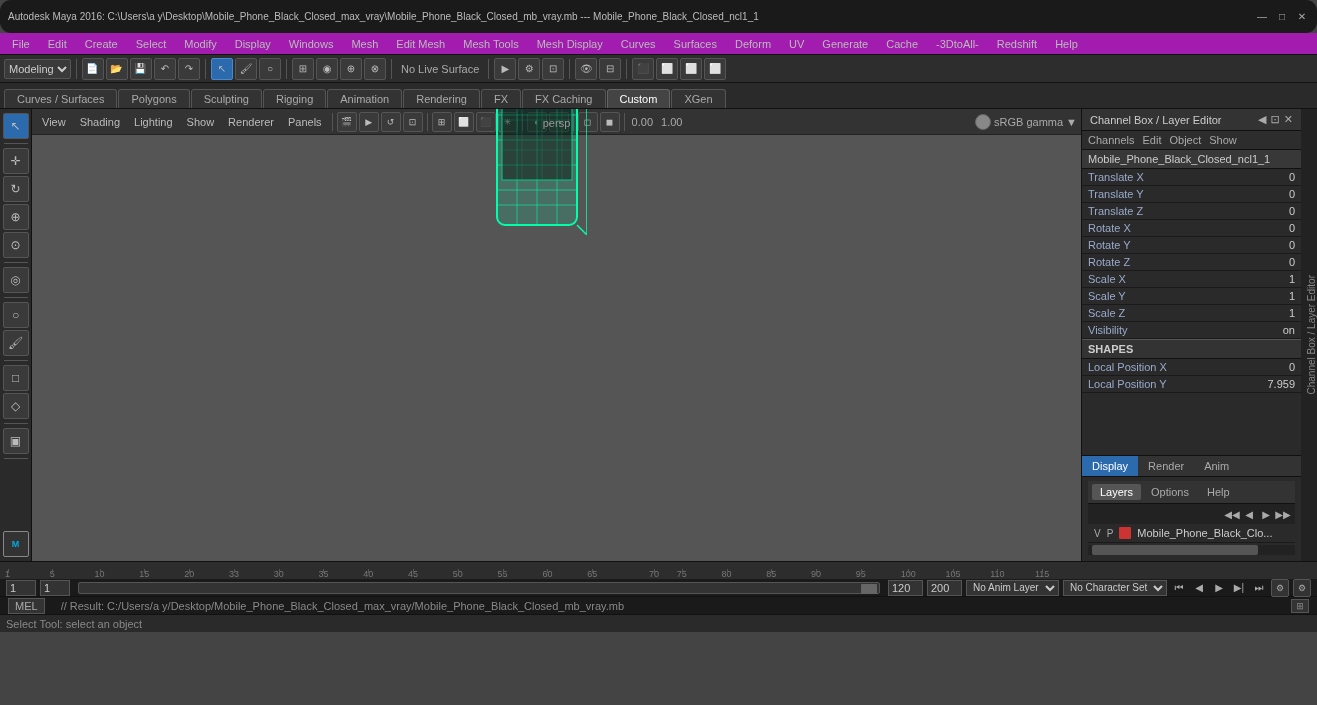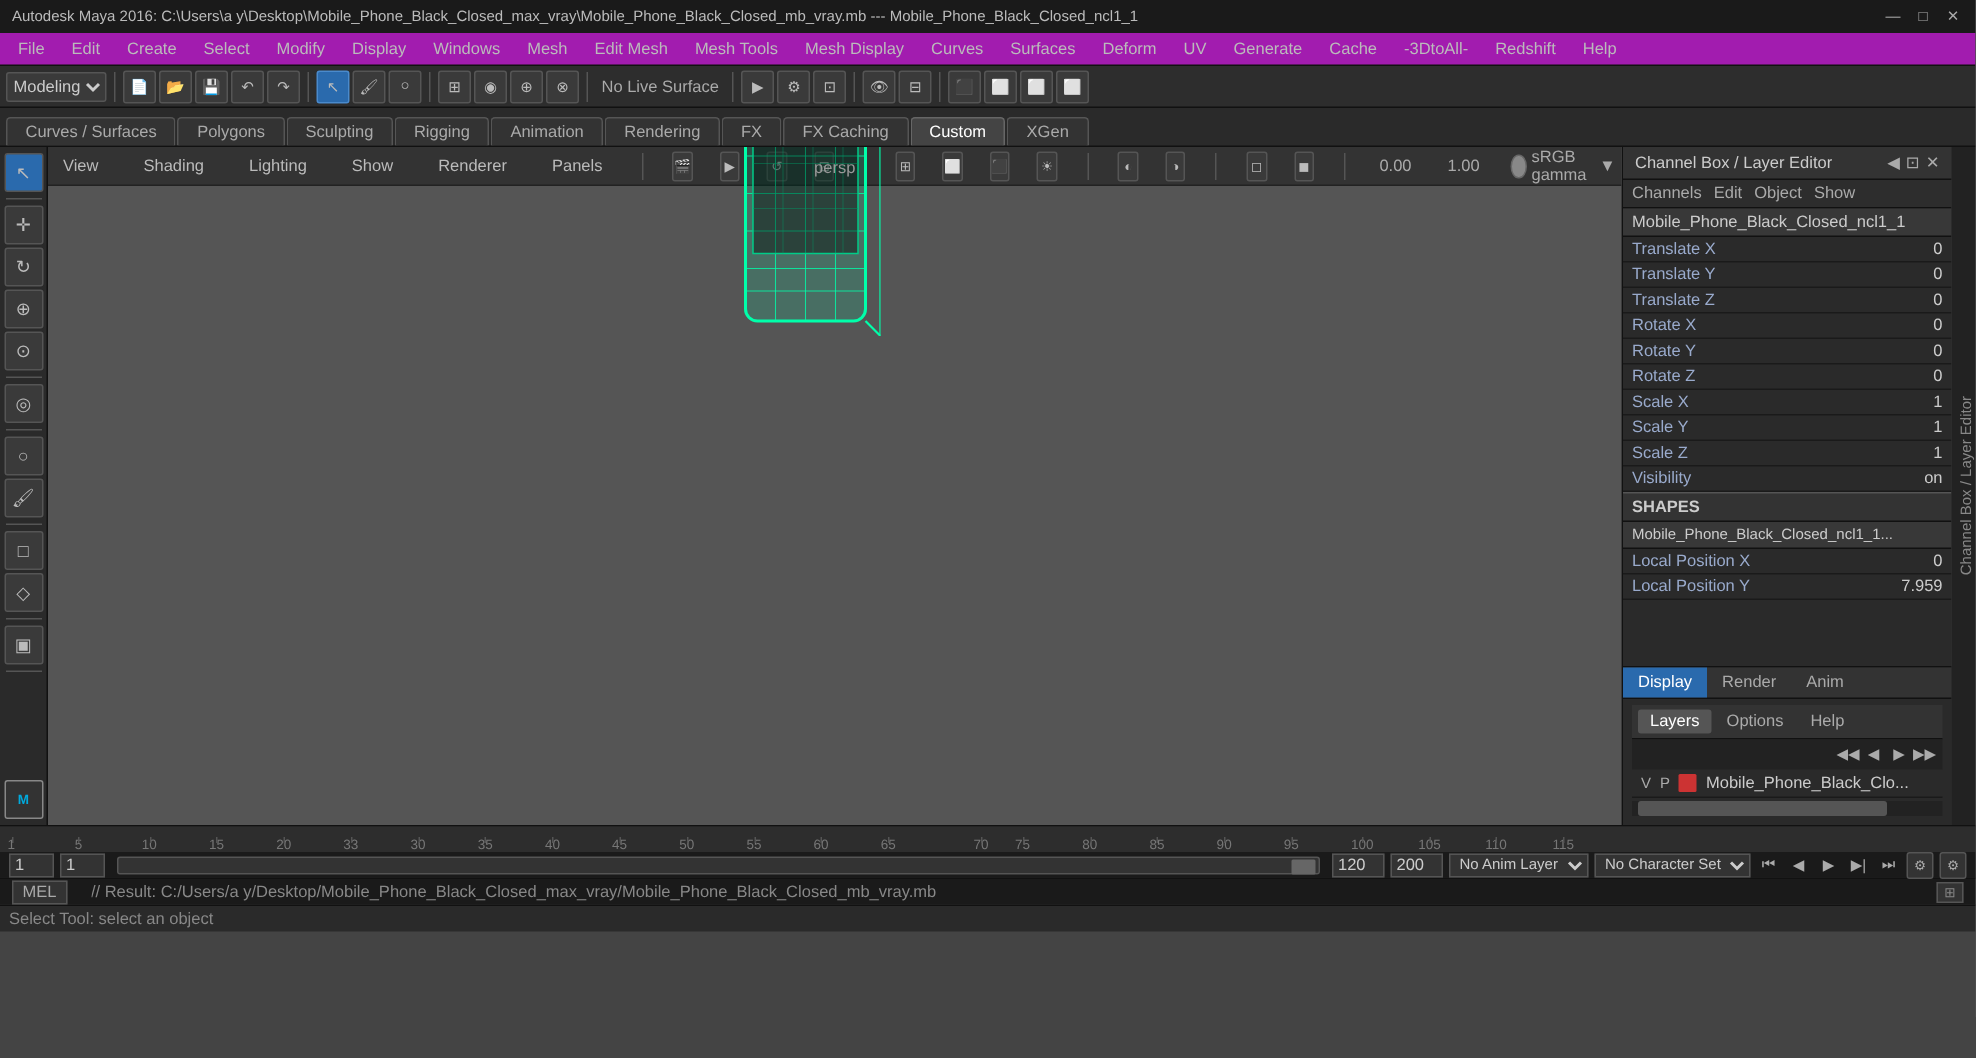--- a/index.html
+++ b/index.html
@@ -10,27 +10,28 @@
       font-family: Arial, sans-serif;
       font-size: 11px;
       color: #ccc;
       overflow: hidden;
       user-select: none;
     }
 
     
     #title-bar {
       background: #1a1a1a;
-      height: 22px;
+      height: 33px;
       display: flex;
       align-items: center;
       justify-content: space-between;
       padding: 0 8px;
       color: #bbb;
       font-size: 11px;
+      border-radius: 11px;
     }
     #title-bar .title-text { flex: 1; }
     #title-bar .win-controls { display: flex; gap: 6px; }
     #title-bar .win-btn {
       width: 14px; height: 14px;
       display: flex; align-items: center; justify-content: center;
       cursor: pointer; color: #aaa; font-size: 10px;
     }
 
     
@@ -156,21 +157,21 @@
       background: #555;
       position: relative;
       overflow: hidden;
     }
     #viewport-toolbar {
       background: #333;
       height: 26px;
       display: flex;
       align-items: center;
       padding: 0 4px;
-      gap: 18px;
+      gap: 2px;
       border-bottom: 1px solid #222;
     }
     .vp-menu-item {
       padding: 2px 6px;
       color: #bbb;
       cursor: pointer;
       font-size: 11px;
     }
     .vp-btn {
       width: 20px; height: 20px;
@@ -703,21 +704,20 @@
             <span class="cb-attr-name">Scale Z</span>
             <span class="cb-attr-val">1</span>
           </div>
           <div class="cb-attr-row">
             <span class="cb-attr-name">Visibility</span>
             <span class="cb-attr-val">on</span>
           </div>
         </div>
 
       <div class="cb-section-header">SHAPES</div>
-      <div class="cb-node-name" style="font-size:10px;">Mobile_Phone_Black_Closed_ncl1_1...</div>
 
       <div>
           <div class="cb-attr-row">
             <span class="cb-attr-name">Local Position X</span>
             <span class="cb-attr-val">0</span>
           </div>
           <div class="cb-attr-row">
             <span class="cb-attr-name">Local Position Y</span>
             <span class="cb-attr-val">7.959</span>
           </div>

